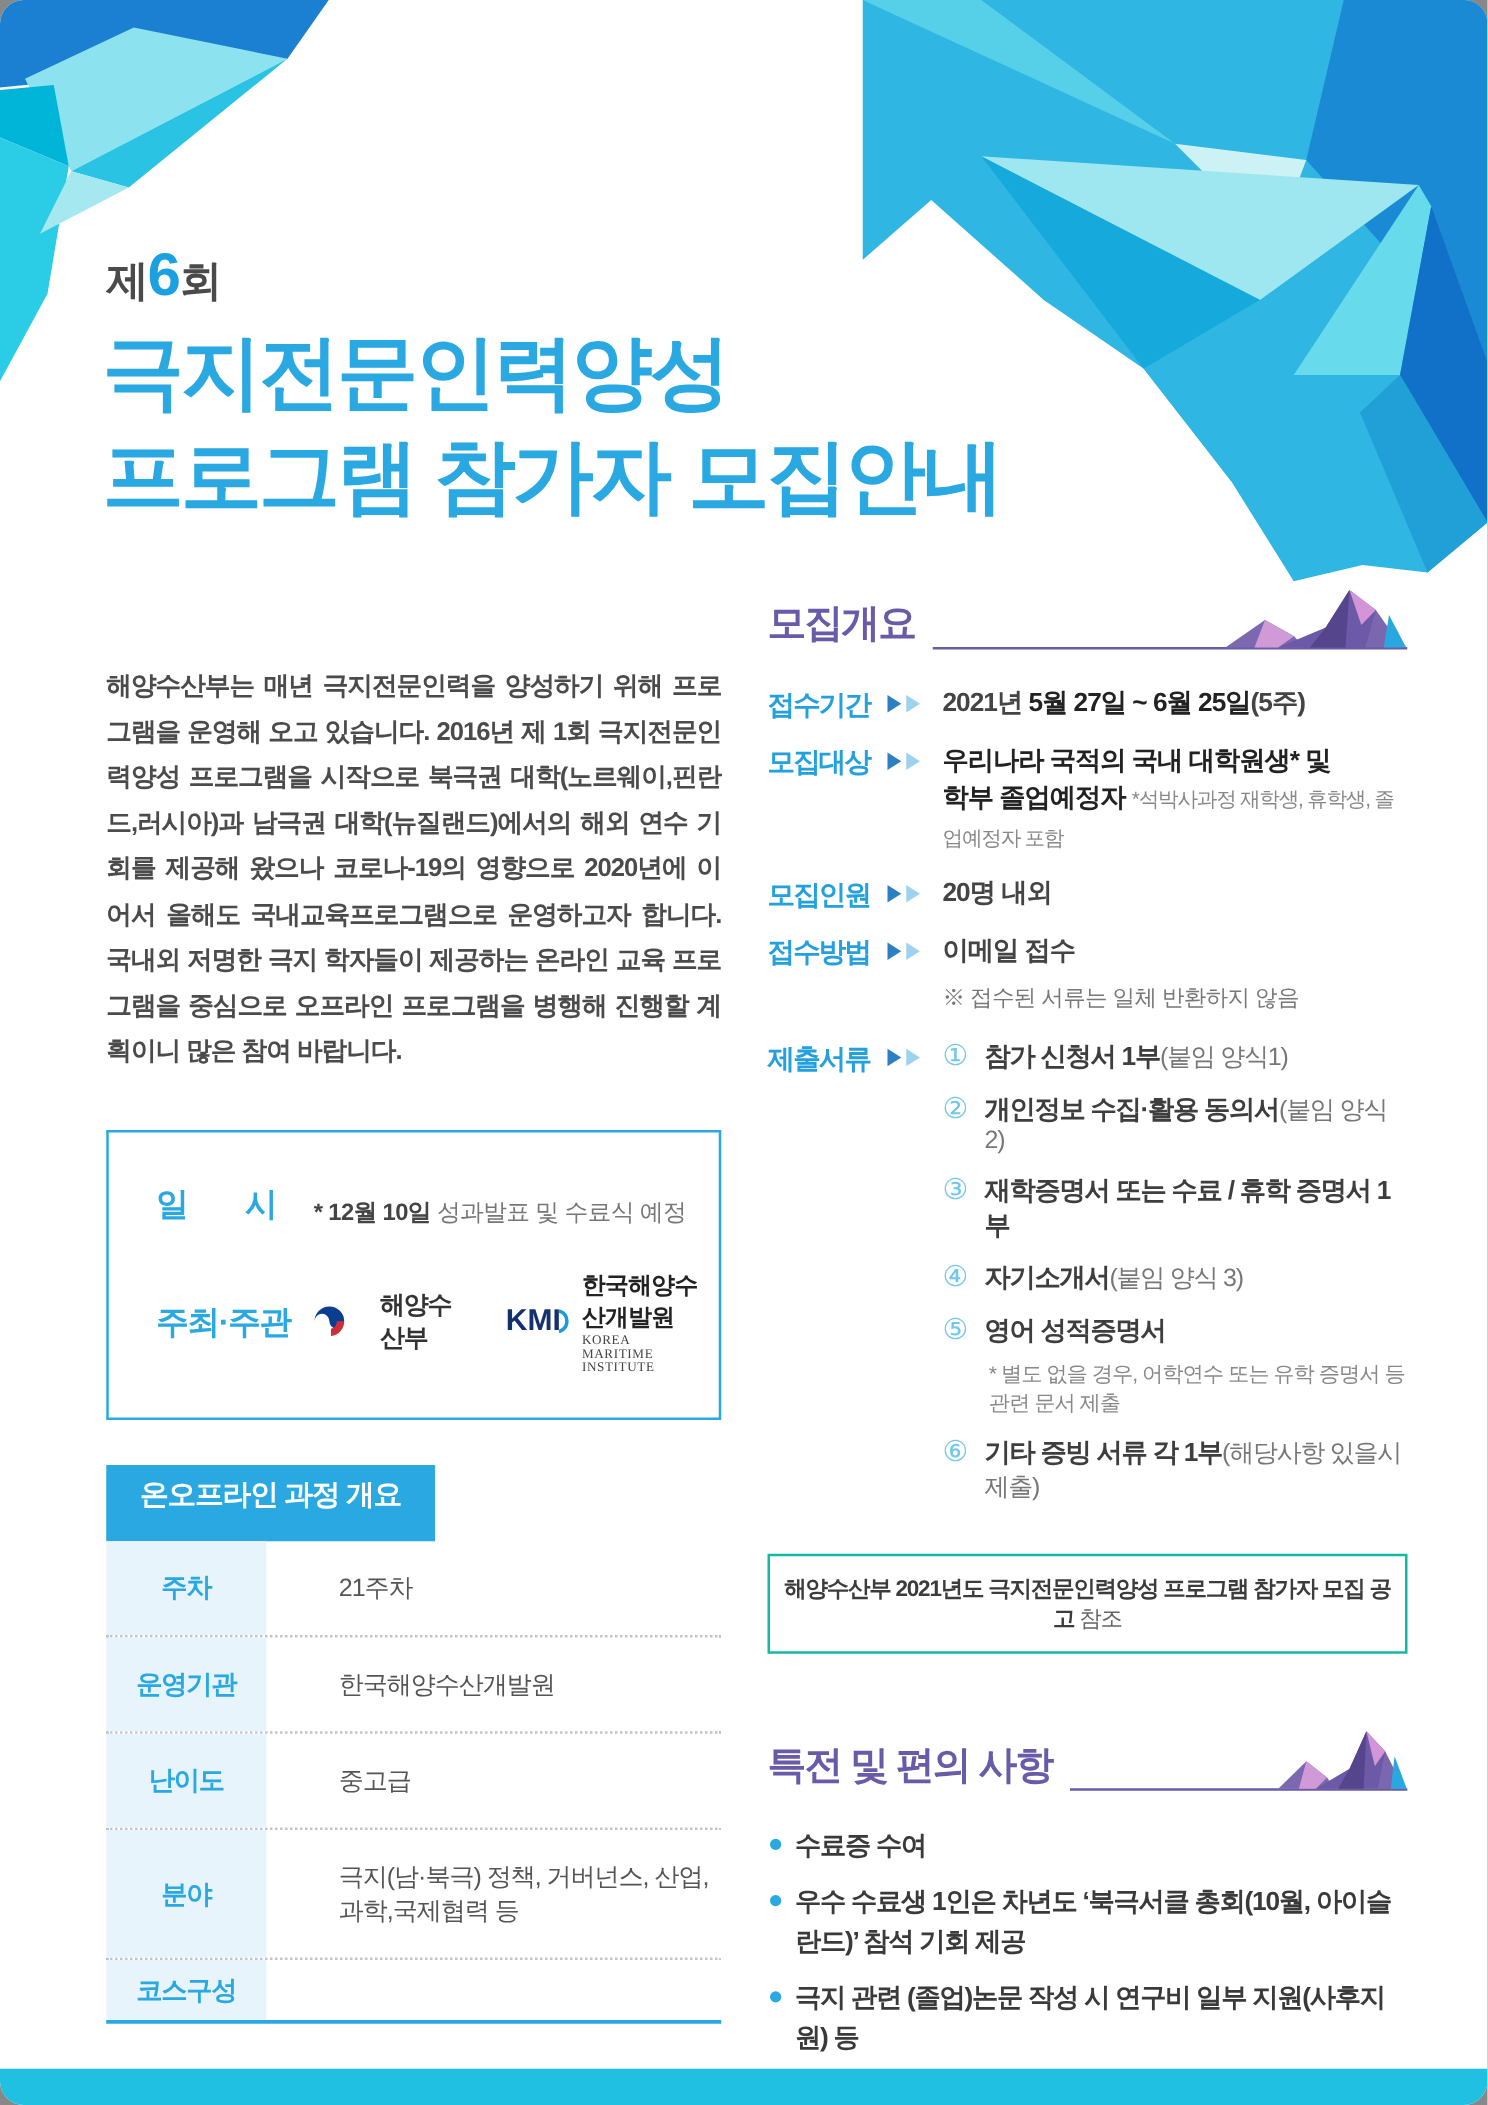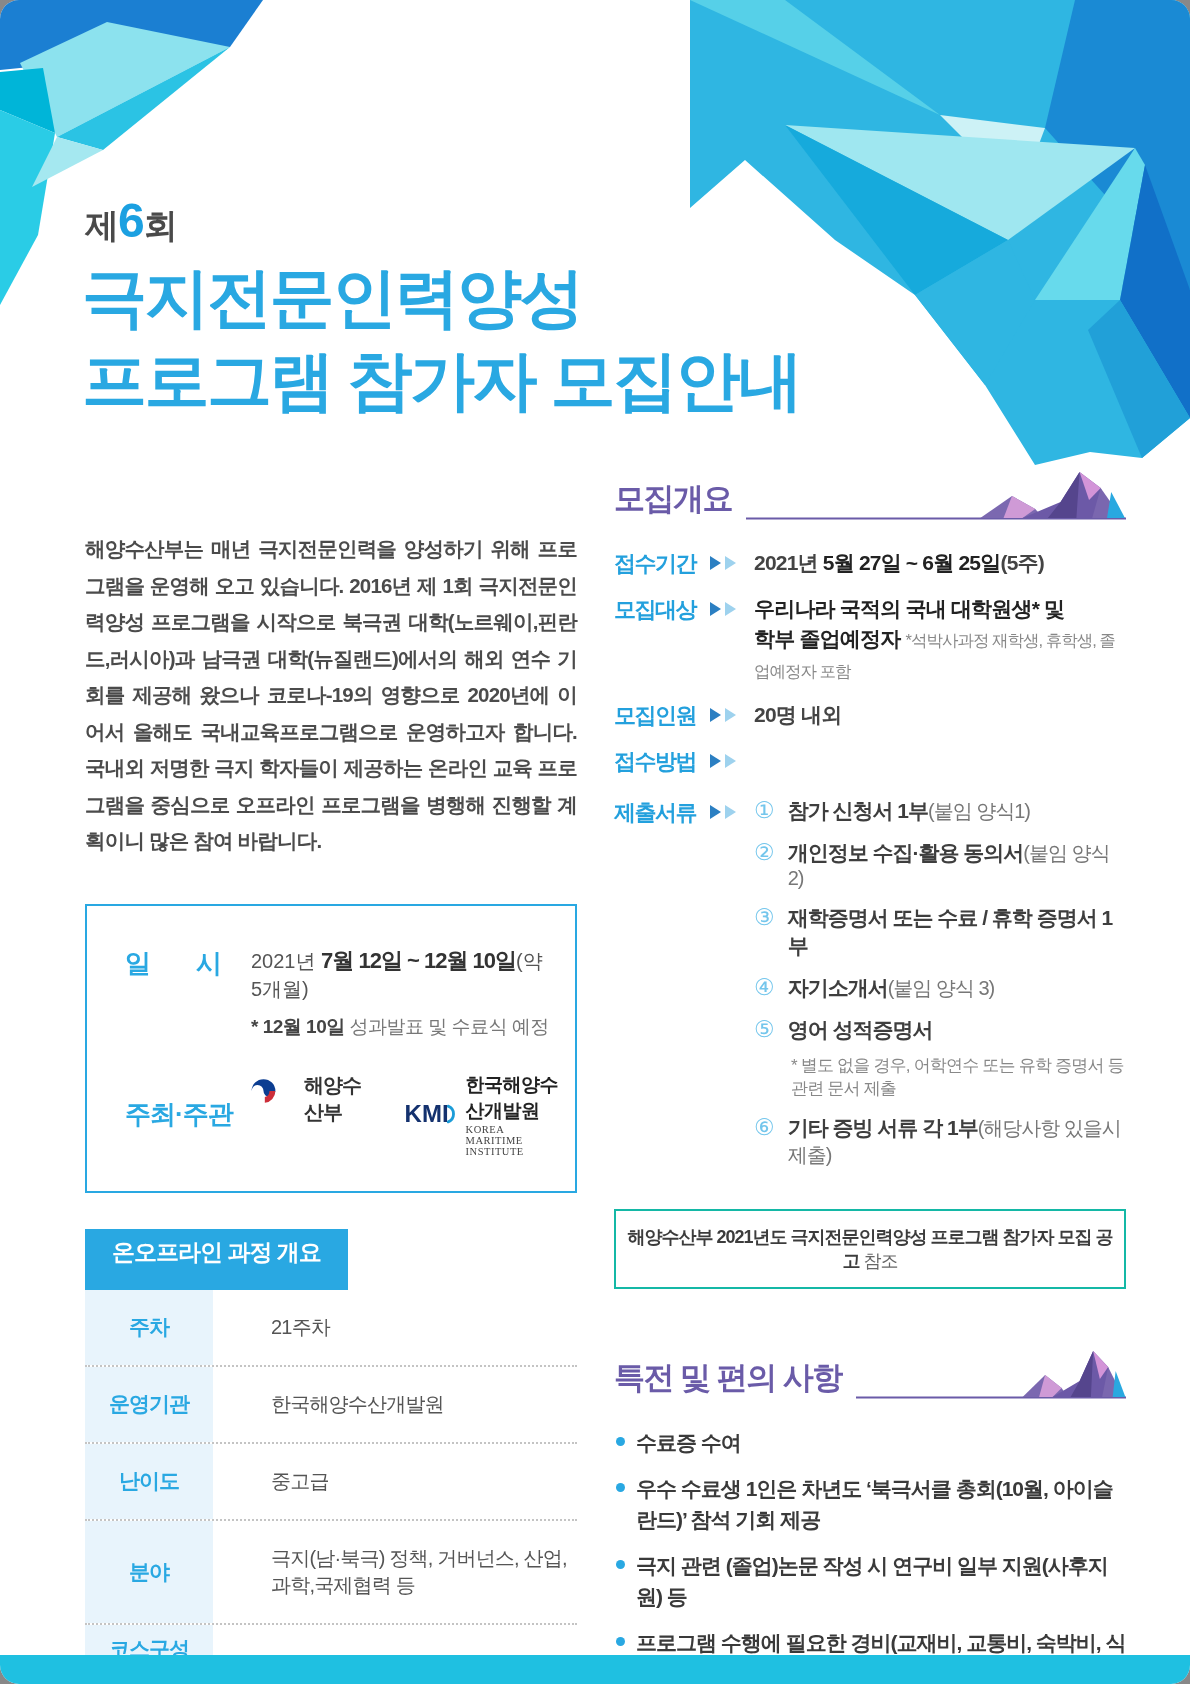--- a/index.html
+++ b/index.html
@@ -25,21 +25,21 @@
   .event-box { margin-top:44px; border:2px solid #29a8e2; padding:40px 16px 34px 38px; }
   .ebox-row { display:flex; }
   .ebox-label { width:118px; color:#29a8e2; font-weight:800; font-size:26px; flex-shrink:0; letter-spacing:-1px; }
   .ebox-label.spread { display:flex; justify-content:space-between; padding-right:22px; }
   .ebox-val { padding-left:8px; }
   .ebox-val .l1 { font-size:20px; color:#555; }
   .ebox-val .b  { font-size:22px; font-weight:800; color:#333; letter-spacing:-1px; }
   .ebox-note { margin-top:11px; font-size:19px; color:#777; letter-spacing:-0.5px; }
   .ebox-note .nb { font-weight:800; color:#444; }
   .ebox-row.hosts { margin-top:32px; align-items:center; }
-  .logos { display:flex; align-items:flex-start; gap:28px; padding-left:8px; }
+  .logos { display:flex; align-items:center; gap:28px; padding-left:8px; }
   .mof-name { font-size:20px; font-weight:700; color:#333; letter-spacing:-1px; }
   .kmi-wrap { display:flex; align-items:center; margin-left:10px; }
   .kmi-abbr { font-size:24px; font-weight:800; color:#14316e; letter-spacing:0; }
   .kmi-block { margin-left:10px; }
   .kmi-name { font-size:19px; font-weight:800; color:#222; letter-spacing:-0.5px; }
   .kmi-sub  { font-size:10.5px; color:#444; font-family:"Liberation Serif", serif; letter-spacing:0.5px; }
 
   
   .course-badge { margin-top:36px; display:inline-block; background:#29a8e2; color:#fff; font-weight:800; font-size:23px; padding:8px 27px 22px; letter-spacing:-1px; }
   .course-table { border-bottom:3px solid #29a8e2; }
@@ -121,23 +121,20 @@
 
     <p class="intro">해양수산부는 매년 극지전문인력을 양성하기 위해 프로그램을 운영해 오고 있습니다. 2016년 제 1회 극지전문인력양성 프로그램을 시작으로 북극권 대학(노르웨이,핀란드,러시아)과 남극권 대학(뉴질랜드)에서의 해외 연수 기회를 제공해 왔으나 코로나-19의 영향으로 2020년에 이어서 올해도 국내교육프로그램으로 운영하고자 합니다. 국내외 저명한 극지 학자들이 제공하는 온라인 교육 프로그램을 중심으로 오프라인 프로그램을 병행해 진행할 계획이니 많은 참여 바랍니다.</p>
 
     <div class="event-box">
       <div class="ebox-row">
         <div class="ebox-label spread">
           <span>일</span>
           <span>시</span>
         </div>
         <div class="ebox-val">
-          <div class="l1">
-            <span>2021년 </span><span class="b">7월 12일 ~ 12월 10일</span><span>(약 5개월)</span>
-          </div>
           <div class="ebox-note">
             <span class="nb">* 12월 10일</span><span> 성과발표 및 수료식 예정</span>
           </div>
         </div>
       </div>
       <div class="ebox-row hosts">
         <div class="ebox-label">주최·주관</div>
         <div class="logos">
           <svg width="38" height="38" viewBox="0 0 38 38">
             <circle cx="19" cy="19" r="18" fill="#ffffff"></circle>
@@ -238,20 +235,24 @@
         </div>
       <div class="ov-value">20명 내외</div>
     </div>
 
     <div class="ov-row">
       <div class="ov-label">접수방법</div>
       <div class="arrows">
           <span class="tri"></span>
           <span class="tri light"></span>
         </div>
+      <div class="ov-value">
+        <div>이메일 접수</div>
+        <div class="method-note">※ 접수된 서류는 일체 반환하지 않음</div>
+      </div>
     </div>
 
     <div class="ov-row" style="margin-top:20px;">
       <div class="ov-label">제출서류</div>
       <div class="arrows">
           <span class="tri"></span>
           <span class="tri light"></span>
         </div>
       <div>
         <div class="doc-item">

